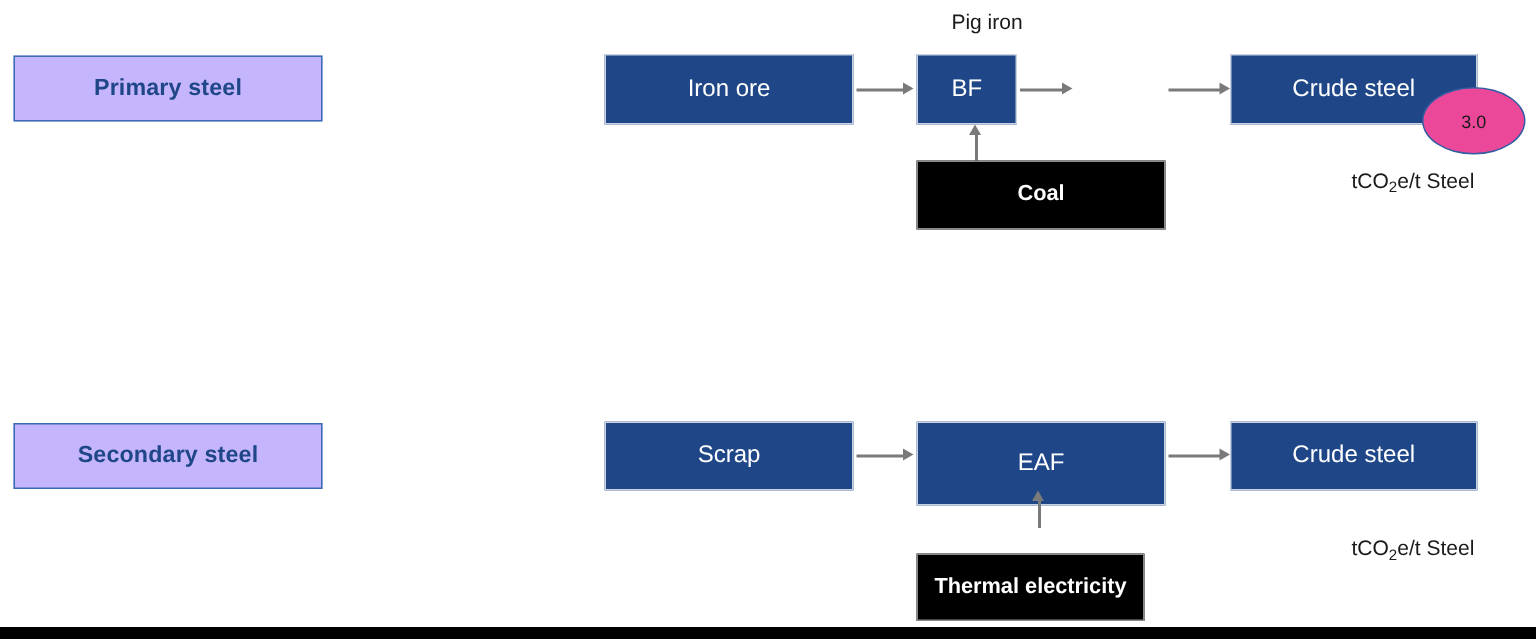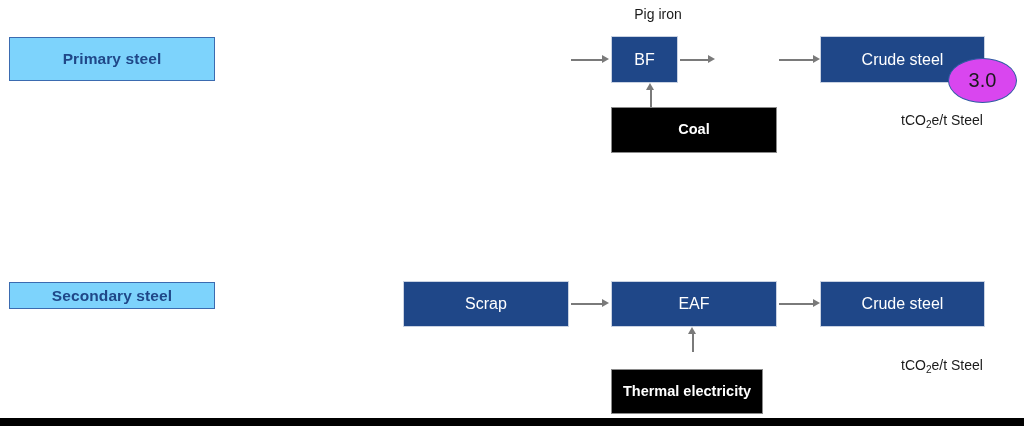--- a/index.html
+++ b/index.html
@@ -26,21 +26,21 @@
     box-sizing: border-box;
     display: flex;
     align-items: center;
     justify-content: center;
     text-align: center;
     line-height: 1.1;
   }
 
   
   .route-label {
-    background: #7dd3fc;
+    background: #c4b5fd;
     border: 1.4px solid #3b6bb0;
     color: #1f4788;
     font-size: 15.5px;
     font-weight: 700;
     letter-spacing: 0.1px;
   }
 
   
   .box-blue {
     background: #1f4788;
@@ -69,28 +69,28 @@
   }
   .caption.center {
     text-align: center;
     transform: translateX(-50%);
   }
 
   
   .bubble {
     position: absolute;
     box-sizing: border-box;
-    background: #d946ef;
+    background: #ec4899;
     border: 1.6px solid #2f5ca3;
     border-radius: 50%;
     display: flex;
     align-items: center;
     justify-content: center;
     color: #1a1a1a;
-    font-size: 20px;
+    font-size: 12px;
     z-index: 5;
   }
 
   
   .conn {
     position: absolute;
     background: #7a7a7a;
   }
   .conn.h { height: 1.6px; }
   .conn.v { width: 1.6px; }
@@ -123,20 +123,21 @@
 </style>
 </head>
 <body>
 
 <div id="canvas">
 
   <div class="node route-label" style="left:9px; top:37px; width:206px; height:44px;">Primary steel</div>
 
   <div class="caption center" style="left:658px; top:7px;">Pig iron</div>
 
+  <div class="node box-blue" style="left:403px; top:36px; width:166px; height:47px;">Iron ore</div>
 
   <div class="conn h" style="left:571px; top:59px; width:32px;"></div>
   <div class="arrowhead right" style="left:602px; top:55.2px;"></div>
 
   <div class="node box-blue" style="left:611px; top:36px; width:67px; height:47px;">BF</div>
 
   <div class="conn h" style="left:680px; top:59px; width:29px;"></div>
   <div class="arrowhead right" style="left:708px; top:55.2px;"></div>
 
 
@@ -149,28 +150,28 @@
   <div class="arrowhead up" style="left:646.2px; top:83px;"></div>
 
   <div class="node box-black" style="left:611px; top:107px; width:166px; height:46px;">Coal</div>
 
   <div class="bubble" style="left:948px; top:58px; width:69px; height:45px;">3.0</div>
 
   <div class="caption" style="left:901px; top:113px;">
     <span>tCO</span><sub>2</sub><span>e/t Steel</span>
   </div>
 
-  <div class="node route-label" style="left:9px; top:282px; width:206px; height:27px;">Secondary steel</div>
+  <div class="node route-label" style="left:9px; top:282px; width:206px; height:44px;">Secondary steel</div>
 
   <div class="node box-blue" style="left:403px; top:281px; width:166px; height:46px;">Scrap</div>
 
   <div class="conn h" style="left:571px; top:303px; width:32px;"></div>
   <div class="arrowhead right" style="left:602px; top:299.2px;"></div>
 
-  <div class="node box-blue" style="left:611px; top:281px; width:166px; height:46px;">EAF</div>
+  <div class="node box-blue" style="left:611px; top:281px; width:166px; height:56px;">EAF</div>
 
   <div class="conn h" style="left:779px; top:303px; width:35px;"></div>
   <div class="arrowhead right" style="left:813px; top:299.2px;"></div>
 
   <div class="node box-blue" style="left:820px; top:281px; width:165px; height:46px;">Crude steel</div>
 
   <div class="conn v" style="left:692px; top:334px; height:18px;"></div>
   <div class="arrowhead up" style="left:688.2px; top:327px;"></div>
 
   <div class="node box-black" style="left:611px; top:369px; width:152px; height:45px;">Thermal electricity</div>

